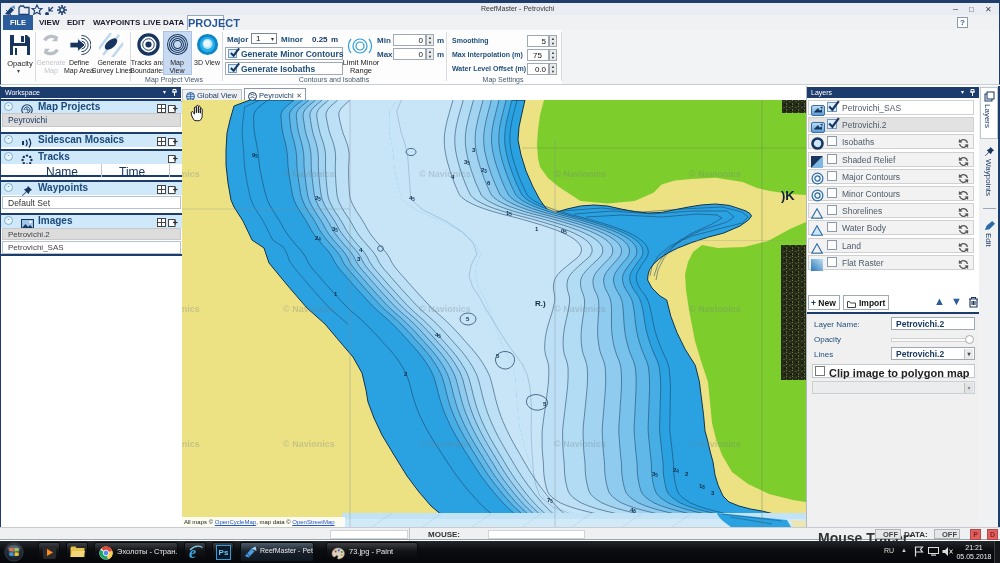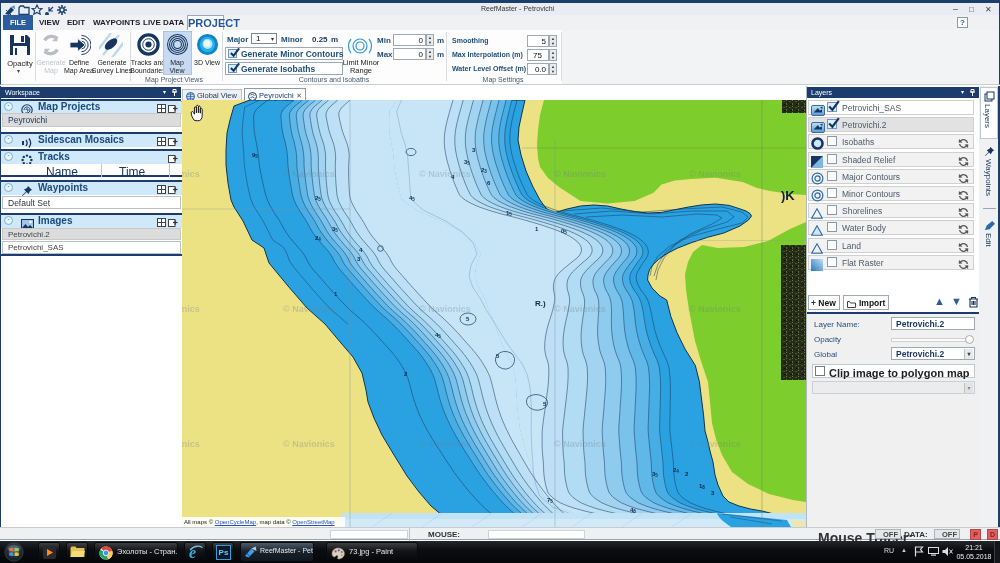--- a/index.html
+++ b/index.html
@@ -555,21 +555,21 @@
     <svg class="abs" style="left:161px;top:210px" width="11" height="12" viewBox="0 0 11 12">
       <path d="M1,3 h9 M2,3 v8 h7 v-8 M4,5 v4 M5.5,5 v4 M7,5 v4 M3.5,3 v-1.5 h4 v1.5" fill="none" stroke="#16365f" stroke-width="1.1"></path>
     </svg>
     <div class="abs" style="left:0;top:226px;width:173px;height:2px;background:#1c3c6e"></div>
     <div class="abs" style="left:0;top:228px;width:173px;height:213px;background:#f0f0f0"></div>
     <div class="abs" style="left:7px;top:234px;font-size:8px;color:#1f4e79">Layer Name:</div>
     <div class="abs" style="left:84px;top:231px;width:84px;height:13px;background:#fff;border:1px solid #9fa9b3;font-size:8.5px;font-weight:bold;color:#16365f;line-height:12px;padding-left:4px">Petrovichi.2</div>
     <div class="abs" style="left:7px;top:249px;font-size:8px;color:#1f4e79">Opacity</div>
     <div class="abs" style="left:84px;top:252px;width:82px;height:4px;background:#fafafa;border:1px solid #d0d0d0"></div>
     <div class="abs" style="left:158px;top:249px;width:9px;height:9px;border-radius:50%;background:#fff;border:1px solid #aaa"></div>
-    <div class="abs" style="left:7px;top:264px;font-size:8px;color:#1f4e79">Global</div>
+    <div class="abs" style="left:7px;top:264px;font-size:8px;color:#1f4e79">Lines</div>
     <div class="abs" style="left:84px;top:261px;width:84px;height:13px;background:#fff;border:1px solid #9fa9b3;font-size:8.5px;font-weight:bold;color:#16365f;line-height:12px;padding-left:4px">Petrovichi.2<span style="position:absolute;right:1px;top:1px;width:9px;height:10px;background:#e8eaec;border-left:1px solid #c0c0c0;color:#444;font-size:6px;text-align:center;line-height:10px">▾</span></div>
     <div class="abs" style="left:5px;top:278px;width:163px;height:14px;background:#fff;border:1px solid #c0c8d0"></div>
     <div class="abs" style="left:8px;top:280px;width:10px;height:10px;background:#fff;border:1px solid #777"></div>
     <div class="abs" style="left:22px;top:281px;font-size:11px;font-weight:bold;color:#222">Clip image to polygon map layer</div>
     <div class="abs" style="left:5px;top:295px;width:163px;height:13px;background:#ececec;border:1px solid #c8d0d8">
       <span style="position:absolute;right:1px;top:1px;width:9px;height:10px;background:#e0e2e4;border-left:1px solid #c0c0c0;color:#888;font-size:6px;text-align:center;line-height:10px">▾</span>
     </div>
 </div>
 <div class="abs" style="left:979px;top:86px;width:21px;height:441px;background:#f0f1f3;border-right:2px solid #1d3d6b">
 <div class="abs" style="left:1px;top:1px;width:18px;height:52px;background:#fff;border:1px solid #c0c8d0">

